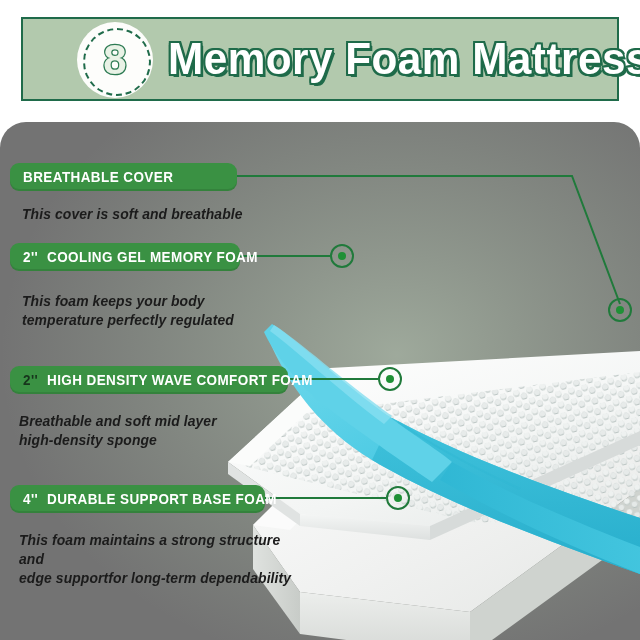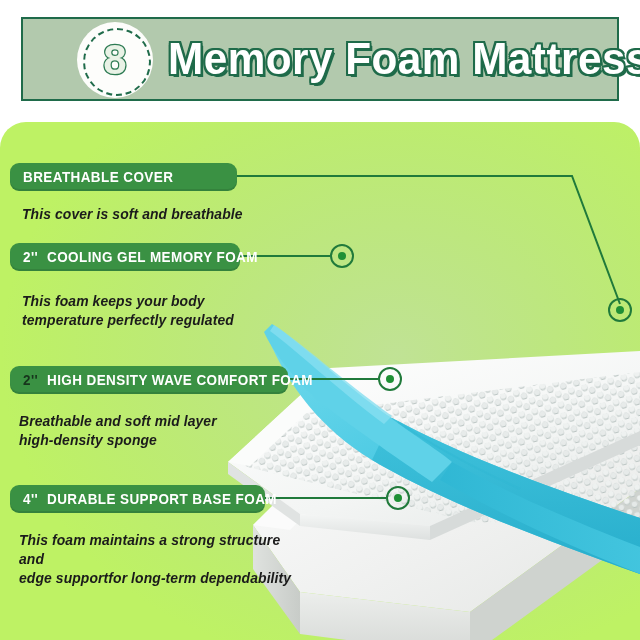--- a/index.html
+++ b/index.html
@@ -84,21 +84,21 @@
        0   -2px 0 #1f6b4a,  0    2px 0 #1f6b4a,
        3px  3px 0 #1f6b4a;
     white-space: nowrap;
   }
 
   
   .panel {
     position: absolute;
     left: 0; top: 122px;
     width: 640px; height: 518px;
-    background: #bef264;
+    background: #737373;
     border-radius: 26px 26px 0 0;
     overflow: hidden;
   }
 
   
   .mattress {
     position: absolute;
     left: 0; top: 0;
     width: 640px; height: 518px;
   }

